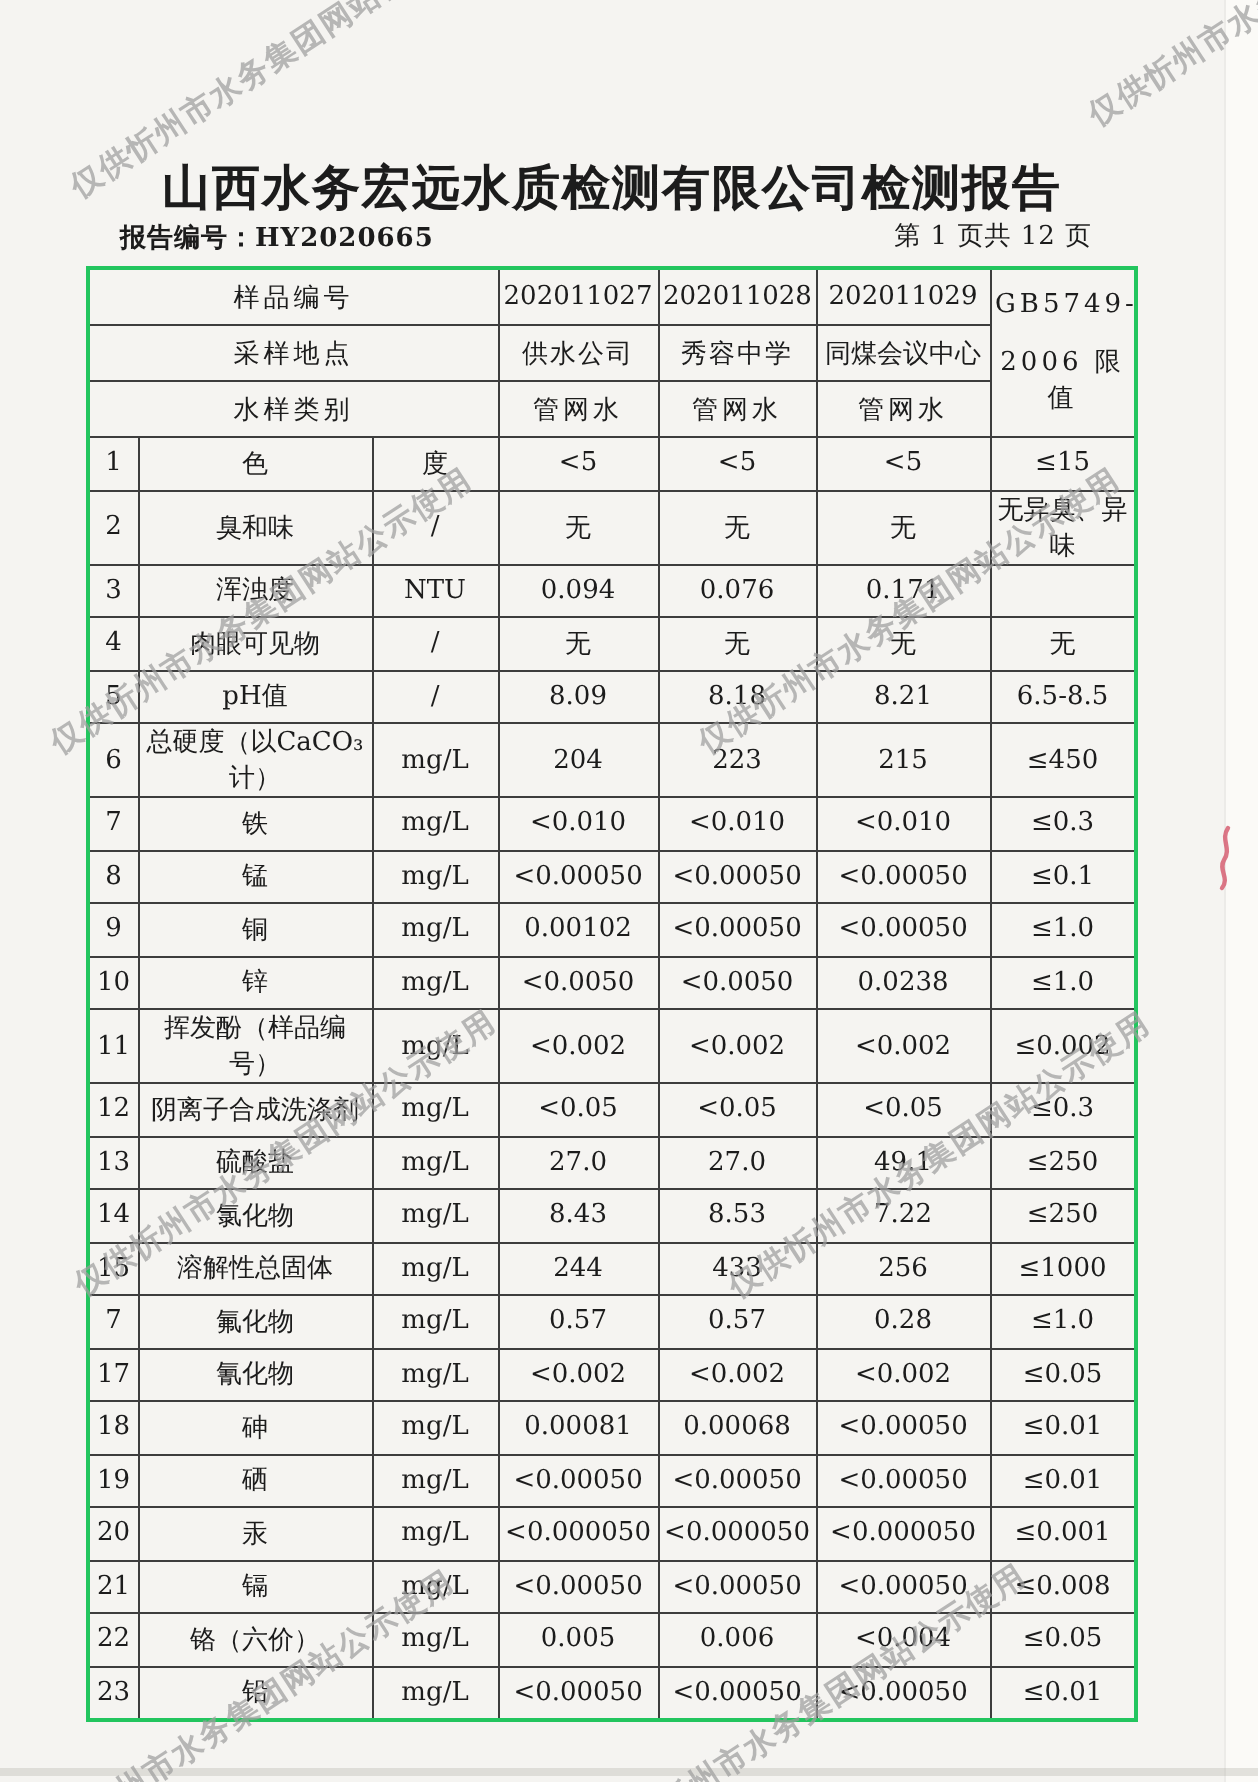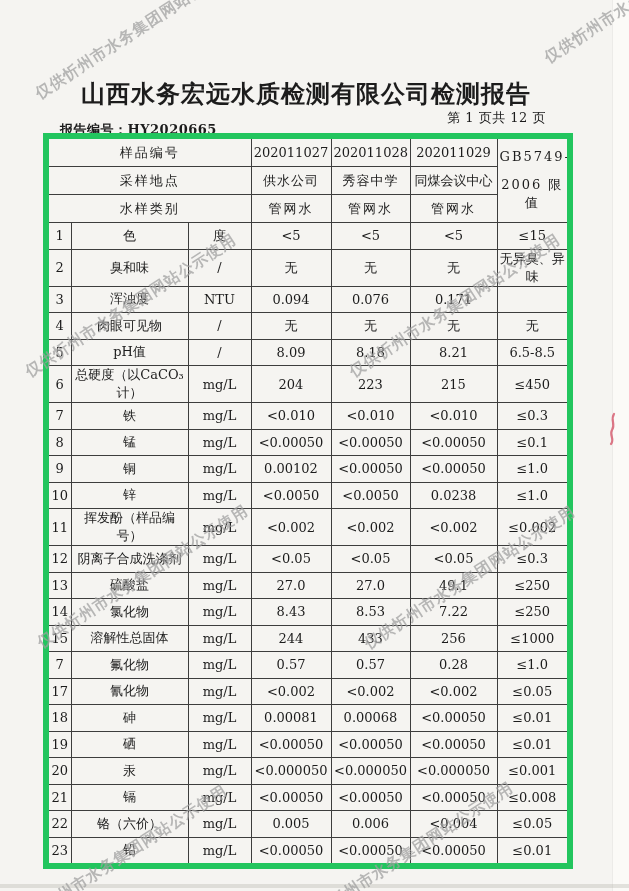--- a/index.html
+++ b/index.html
@@ -15,33 +15,33 @@
   }
   .scan-bottom-edge{
     position:absolute;left:0;top:884px;width:629px;height:4px;
     background:rgba(170,168,160,0.30);
   }
   .doc-title{
     position:absolute;left:0;top:78px;width:612px;text-align:center;
     font-size:24px;font-weight:700;letter-spacing:1px;z-index:1;
   }
   .meta-row{position:absolute;left:0;top:109px;width:612px;z-index:1;}
-  .report-no{position:absolute;left:60px;top:12px;font-size:13px;font-weight:600;letter-spacing:.5px;}
+  .report-no{position:absolute;left:60px;top:1px;font-size:13px;font-weight:600;letter-spacing:.5px;}
   .page-ind{position:absolute;right:66px;top:0;font-size:13px;letter-spacing:.5px;}
   table.report{
     position:absolute;left:43px;top:133px;width:524px;height:669px;
     border-collapse:collapse;table-layout:fixed;z-index:1;
     background:transparent;
   }
   table.report td{
     border:1px solid #3d3d3d;
     text-align:center;vertical-align:middle;
     font-size:13px;padding:0 2px;overflow:hidden;
   }
-  table.report{border:6px solid #22c55e;}
+  table.report{border:2px solid #22c55e;}
   tr.hdr td{height:27px;letter-spacing:2px;}
   tr.body-row td{height:25.5px;letter-spacing:0;}
   td.name-cell{text-align:left;padding-left:8px;letter-spacing:1px;}
   td.limit-head{font-size:13px;letter-spacing:0;}
   .limit-head-inner{display:flex;flex-direction:column;justify-content:space-around;height:76px;}
   td.small-cjk{font-size:10px;letter-spacing:0;padding:0 1px;}
   .wm-layer{position:absolute;left:0;top:0;width:629px;height:891px;z-index:2;pointer-events:none;}
   .watermark{
     position:absolute;white-space:nowrap;
     font-family:"DejaVu Sans","Liberation Sans",sans-serif;

